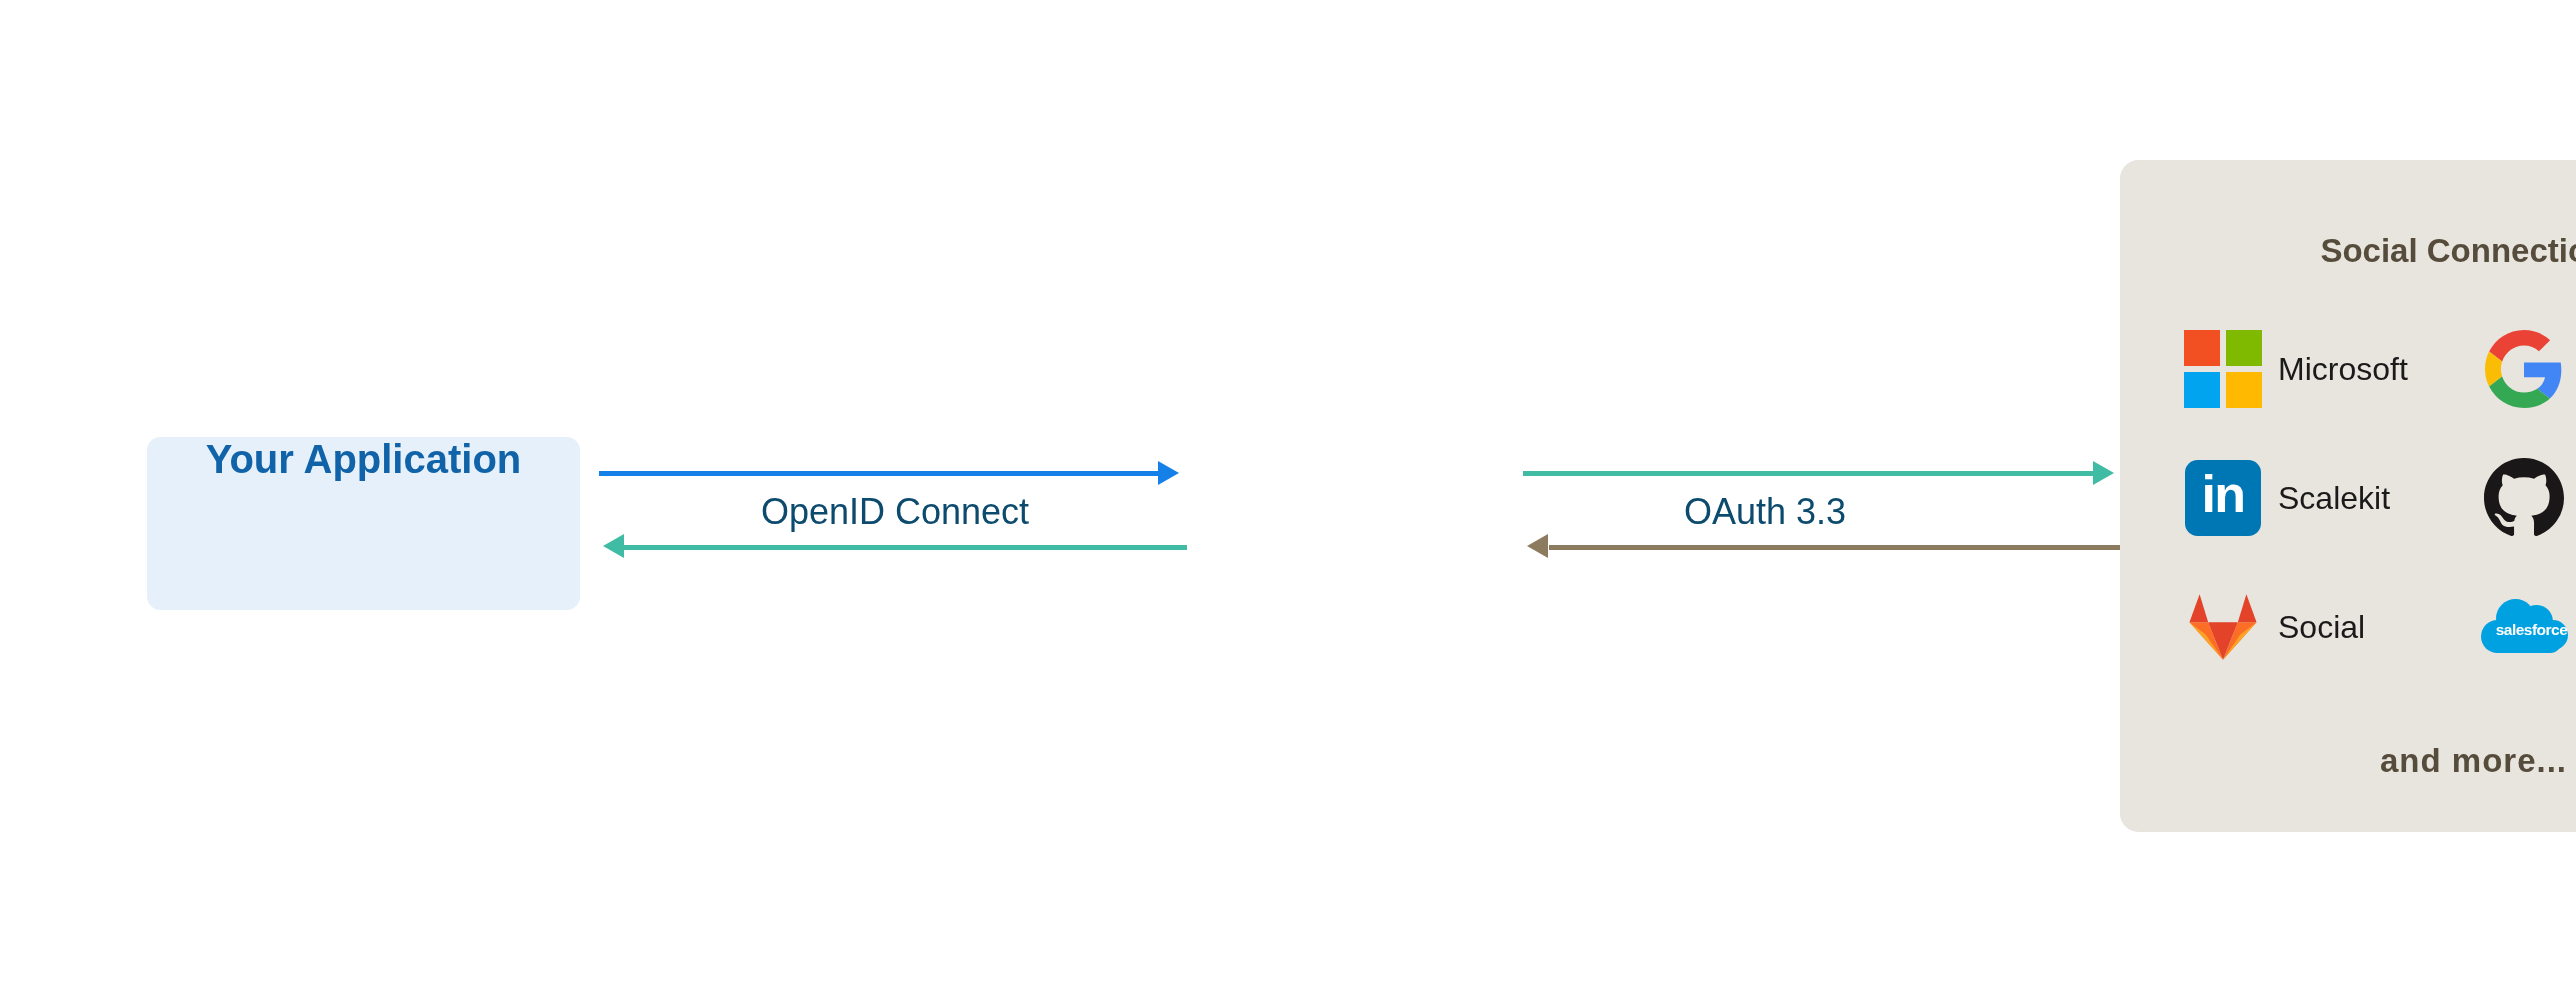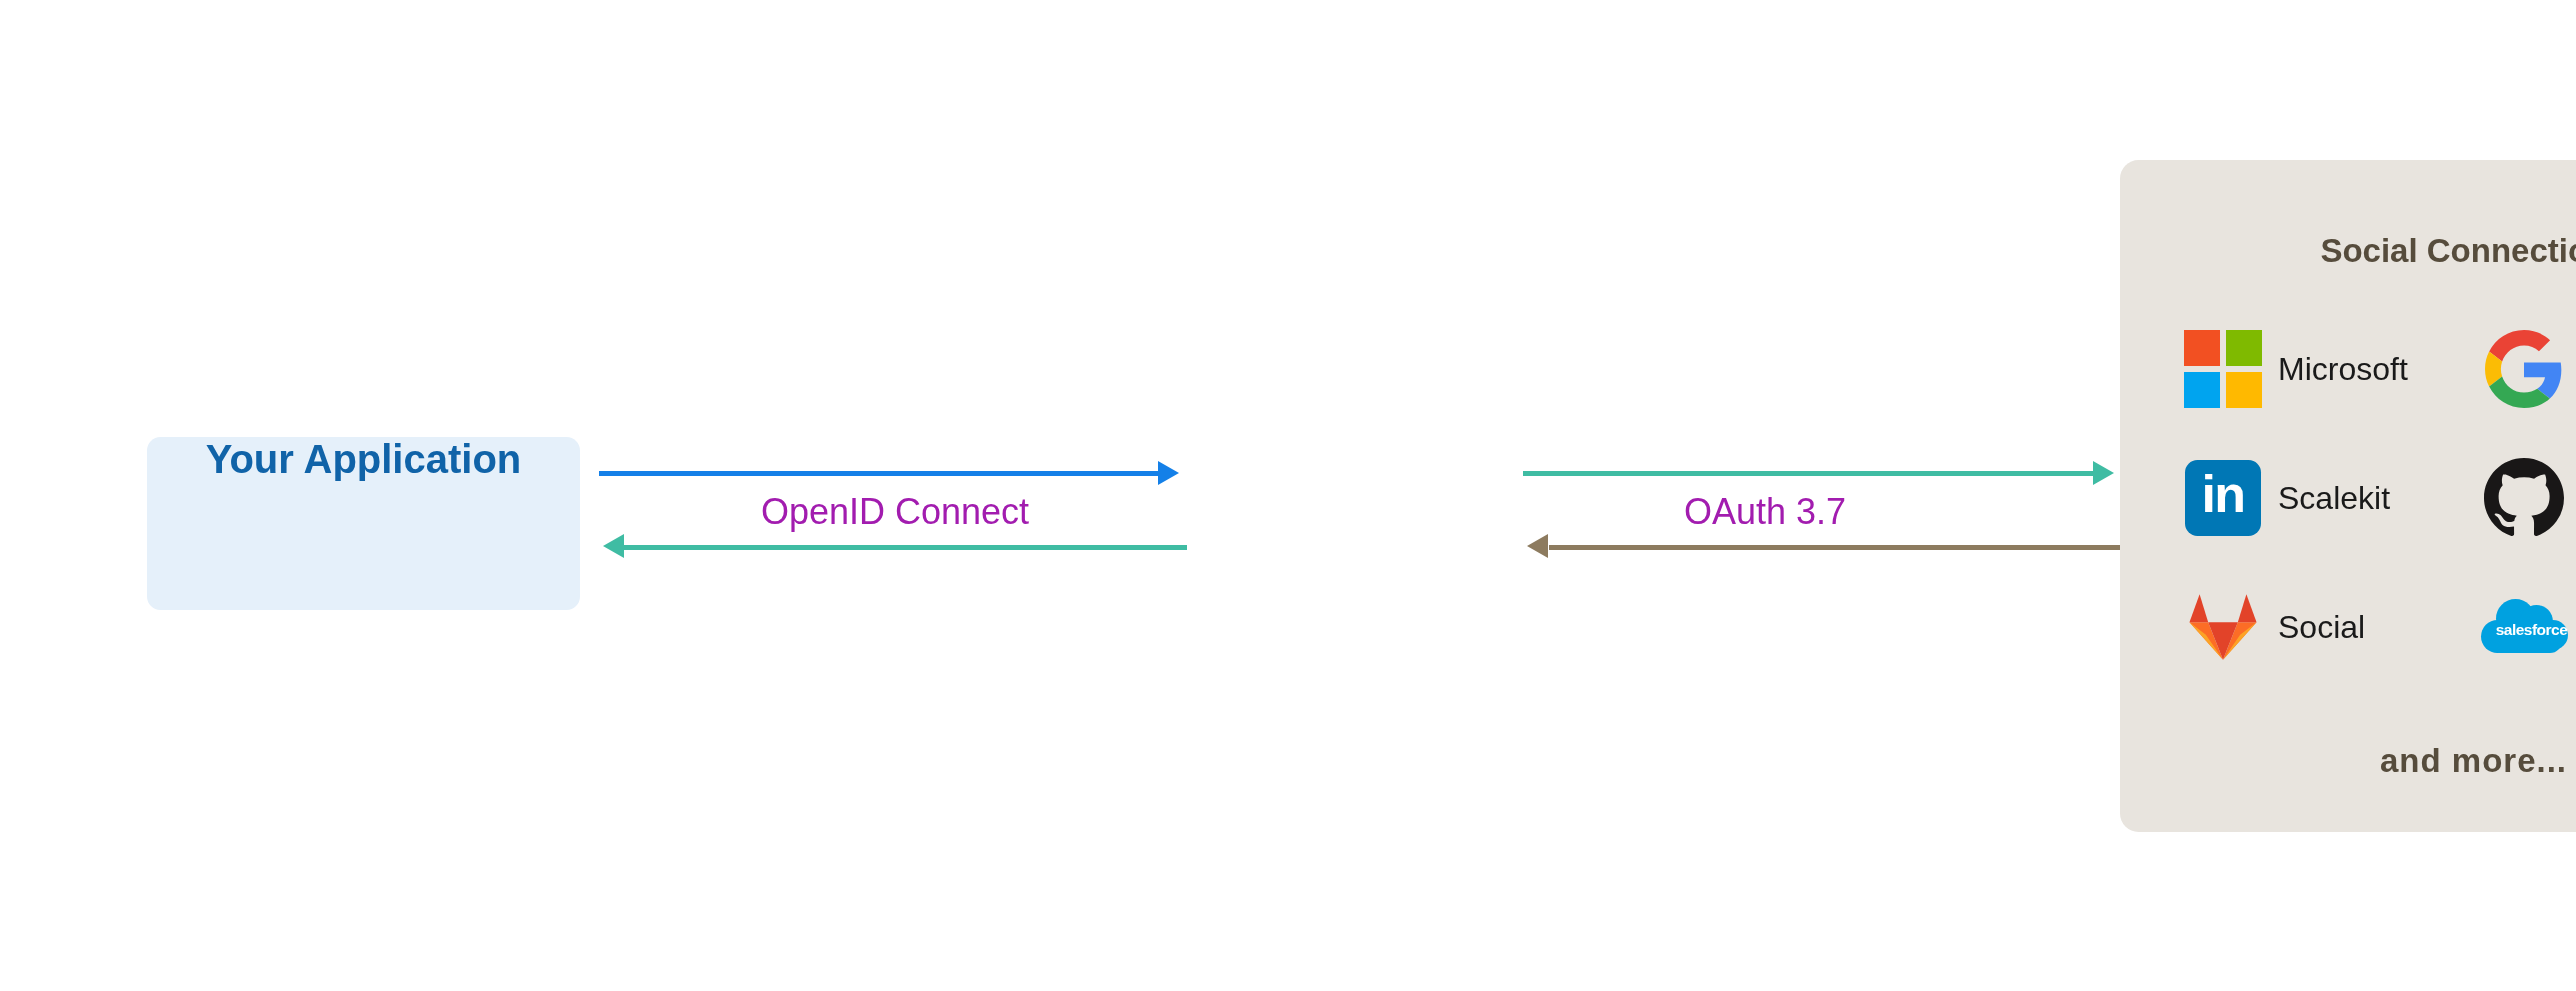--- a/index.html
+++ b/index.html
@@ -18,21 +18,21 @@
   .head{position:absolute;width:0;height:0;border-top:12.4px solid transparent;border-bottom:12.4px solid transparent;}
   .c1f{left:599px;top:471px;width:560px;background:#1480E8;}
   .c1f-head{left:1158px;top:461px;border-left:21.6px solid #1480E8;}
   .c1b{left:624px;top:545px;width:563px;background:#3FBCA3;}
   .c1b-head{left:603px;top:534px;border-right:21.6px solid #3FBCA3;}
   .c2f{left:1523px;top:471px;width:570px;background:#3FBCA3;}
   .c2f-head{left:2093px;top:461px;border-left:21.6px solid #3FBCA3;}
   .c2b{left:1549px;top:545px;width:573px;background:#8D7B5F;}
   .c2b-head{left:1527px;top:534px;border-right:21.6px solid #8D7B5F;}
 
-  .flow-label{position:absolute;transform:translate(-50%,-50%);font-size:36px;color:#a21caf;white-space:nowrap;}
+  .flow-label{position:absolute;transform:translate(-50%,-50%);font-size:36px;color:#0c4a6e;white-space:nowrap;}
   .fl1{left:895px;top:512px;}
   .fl2{left:1765px;top:512px;}
 
   
   .panel{position:absolute;left:2120px;top:160px;width:707px;height:672px;
          background:#E8E4DE;border-radius:18.5px;}
   .panel-title{position:absolute;left:0;top:232px;width:100%;text-align:center;
                font-size:33px;font-weight:bold;color:#564C3C;transform:translateY(-160px);}
   .panel-title{top:72px;transform:none;}
   .grid{position:absolute;left:63px;top:169px;display:grid;
@@ -75,21 +75,21 @@
   <div class="shaft c1f"></div>
   <div class="head c1f-head"></div>
   <div class="shaft c1b"></div>
   <div class="head c1b-head"></div>
   <span class="flow-label fl1">OpenID Connect</span>
 
   <div class="shaft c2f"></div>
   <div class="head c2f-head"></div>
   <div class="shaft c2b"></div>
   <div class="head c2b-head"></div>
-  <span class="flow-label fl2">OAuth 3.7</span>
+  <span class="flow-label fl2">OAuth 3.3</span>
 
   <div class="panel">
     <div class="panel-title">Social Connections</div>
 
     <div class="grid">
 
       <div class="item">
         <span class="icon">
           <span class="ms">
             <i class="q1"></i>

